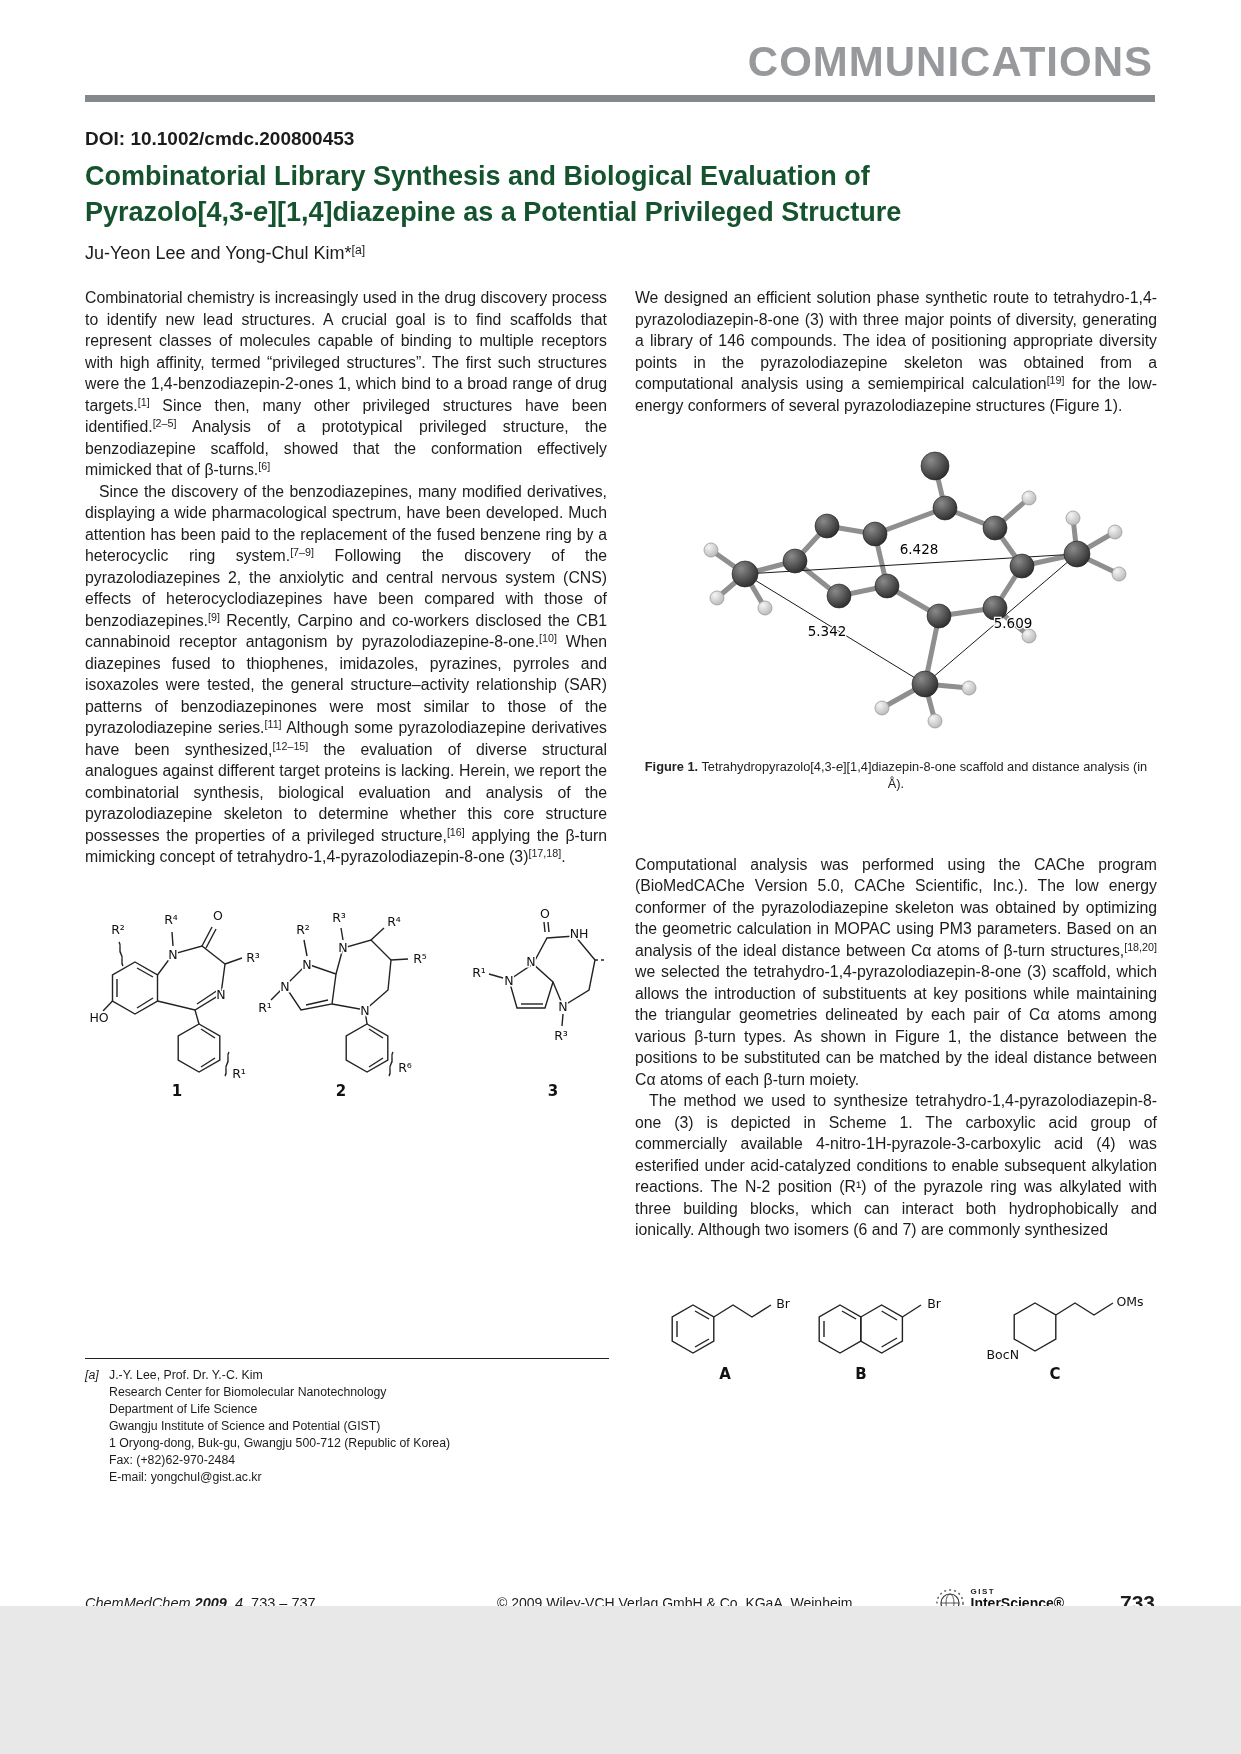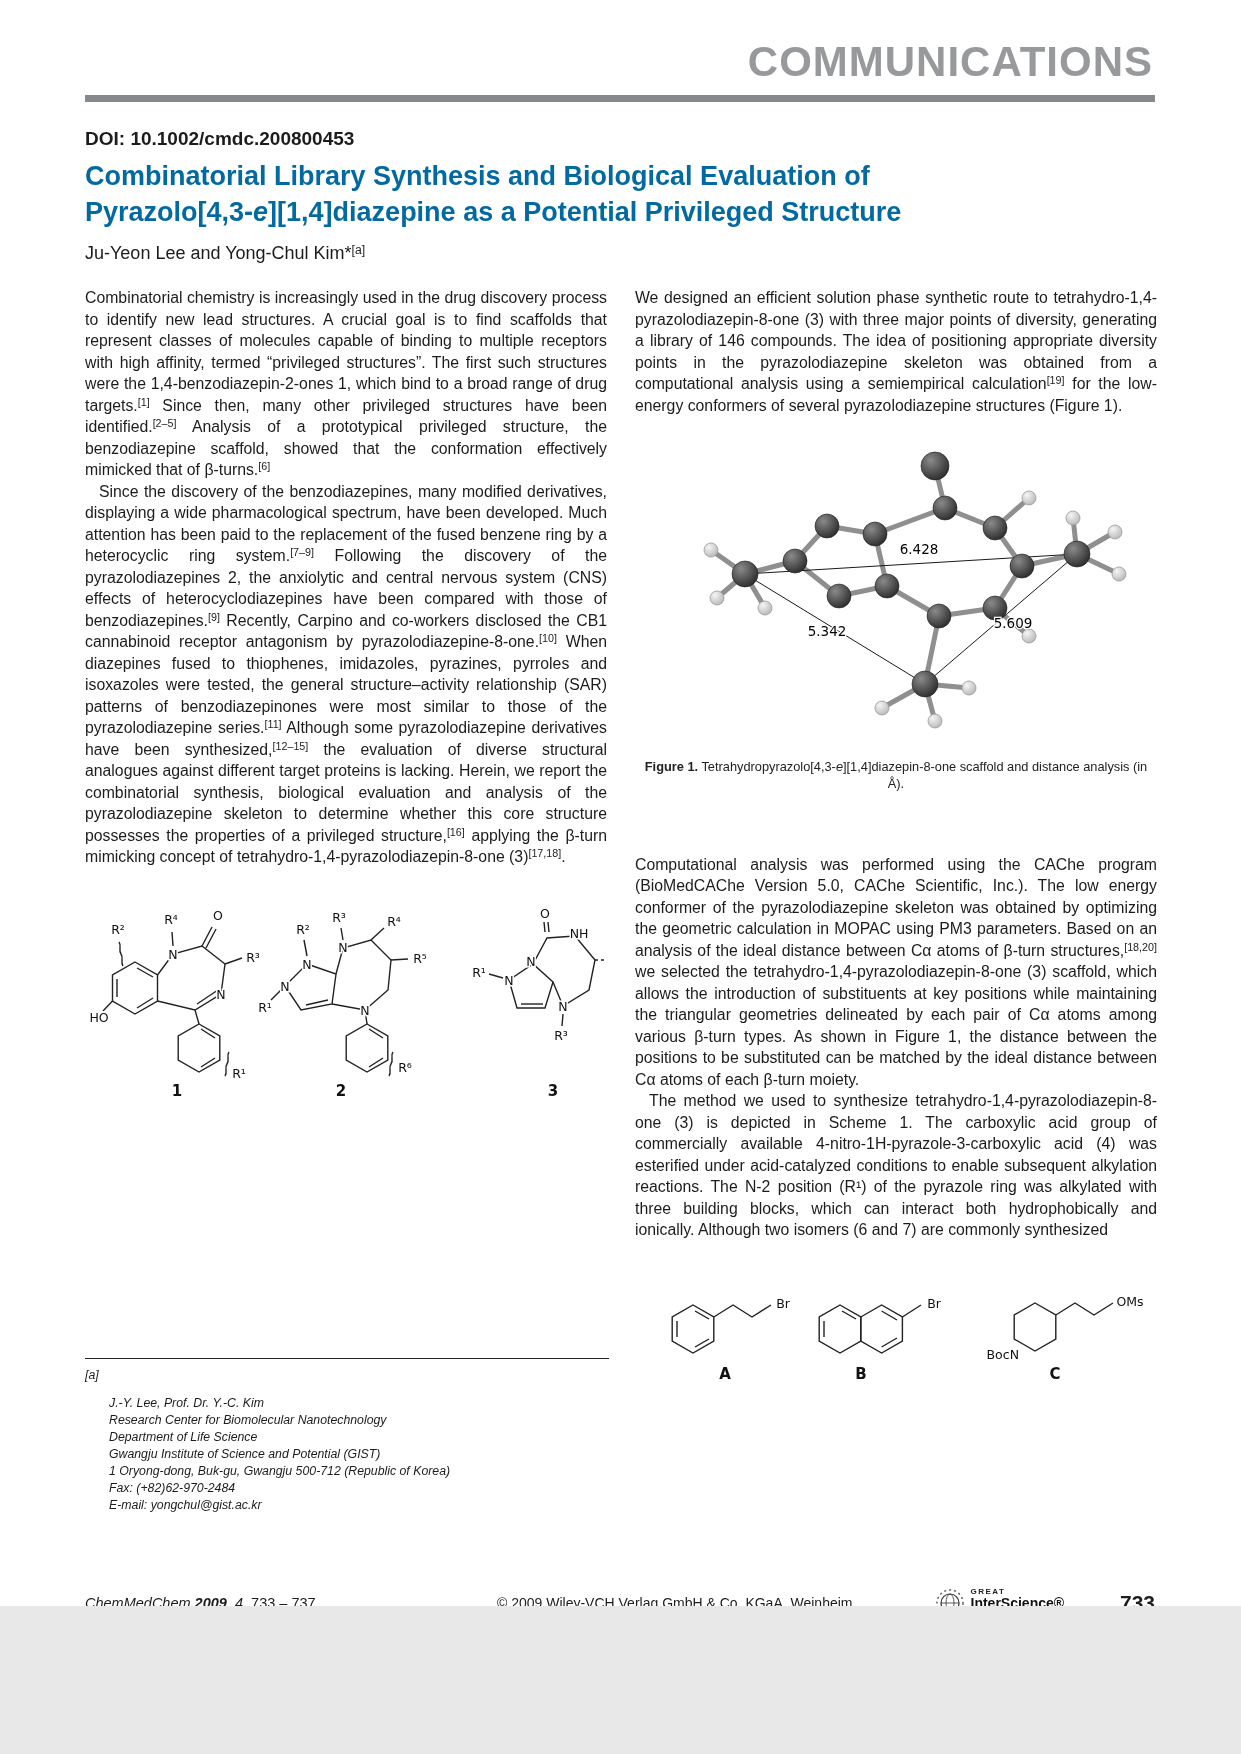--- a/index.html
+++ b/index.html
@@ -19,21 +19,21 @@
     color:#97999c;
   }
   .comm-bar{
     position:absolute;left:85px;right:86px;top:95px;height:7px;
     background:#85888c;
   }
   
   .doi{position:absolute;left:85px;top:128px;font-size:19px;font-weight:bold;}
   .title{
     position:absolute;left:85px;top:158px;width:1000px;
-    font-size:27px;font-weight:bold;line-height:36px;color:#0369a1;
+    font-size:27px;font-weight:bold;line-height:36px;color:#14532d;
   }
   .authors{position:absolute;left:85px;top:243px;font-size:18px;}
   sup{font-size:.68em;line-height:0;position:relative;top:-.45em;vertical-align:baseline;}
   
   .col{position:absolute;top:287px;width:522px;font-size:15.8px;line-height:21.5px;text-align:justify;}
   .col-left{left:85px;}
   .col-right{left:635px;}
   .para{margin:0;}
   .indent{text-indent:14px;}
   
@@ -50,21 +50,21 @@
   .cmpd{font-size:15px;font-weight:bold;fill:#111;}
   .distlabel{font-size:13.5px;fill:#000;paint-order:stroke;stroke:#ffffff;stroke-width:2.5px;}
   
   .footnote{
     position:absolute;left:85px;top:1358px;width:524px;
     border-top:1px solid #222;padding-top:8px;
     font-size:12.3px;line-height:17px;
   }
   .fn-row{display:flex;}
   .fn-marker{width:24px;flex:0 0 24px;font-style:italic;}
-  .fn-lines{flex:1;font-style:italic;margin-top:28px;}
+  .fn-lines{flex:1;}
   .fn-line{display:block;}
   .fn-supp{display:flex;margin-top:9px;font-style:normal;}
   .fn-supp-icon{width:24px;flex:0 0 24px;padding-top:2px;}
   
   .footer{
     position:absolute;left:85px;right:86px;top:1580px;height:46px;
     display:flex;align-items:center;font-size:14.5px;
   }
   .foot-journal{width:330px;}
   .foot-journal i{font-style:italic;}
@@ -326,21 +326,21 @@
     </div>
     <div class="foot-copy">© 2009 Wiley-VCH Verlag GmbH &amp; Co. KGaA, Weinheim</div>
     <div class="foot-logo">
       <svg width="30" height="30" viewBox="0 0 30 30">
         <circle cx="15" cy="15" r="9" fill="none" stroke="#333" stroke-width="1.2"></circle>
         <circle cx="15" cy="15" r="13" fill="none" stroke="#555" stroke-width="1.4" stroke-dasharray="2,3"></circle>
         <ellipse cx="15" cy="15" rx="4" ry="9" fill="none" stroke="#333" stroke-width="0.8"></ellipse>
         <line x1="6" y1="15" x2="24" y2="15" stroke="#333" stroke-width="0.8"></line>
       </svg>
       <div class="logo-stack">
-        <span class="logo-wiley">GREAT</span>
+        <span class="logo-wiley">GIST</span>
         <span class="logo-is">InterScience®</span>
         <span class="logo-tag">DISCOVER SOMETHING GREAT</span>
       </div>
     </div>
     <div class="foot-page">733</div>
   </div>
 
 </div>
 
 </body></html>

